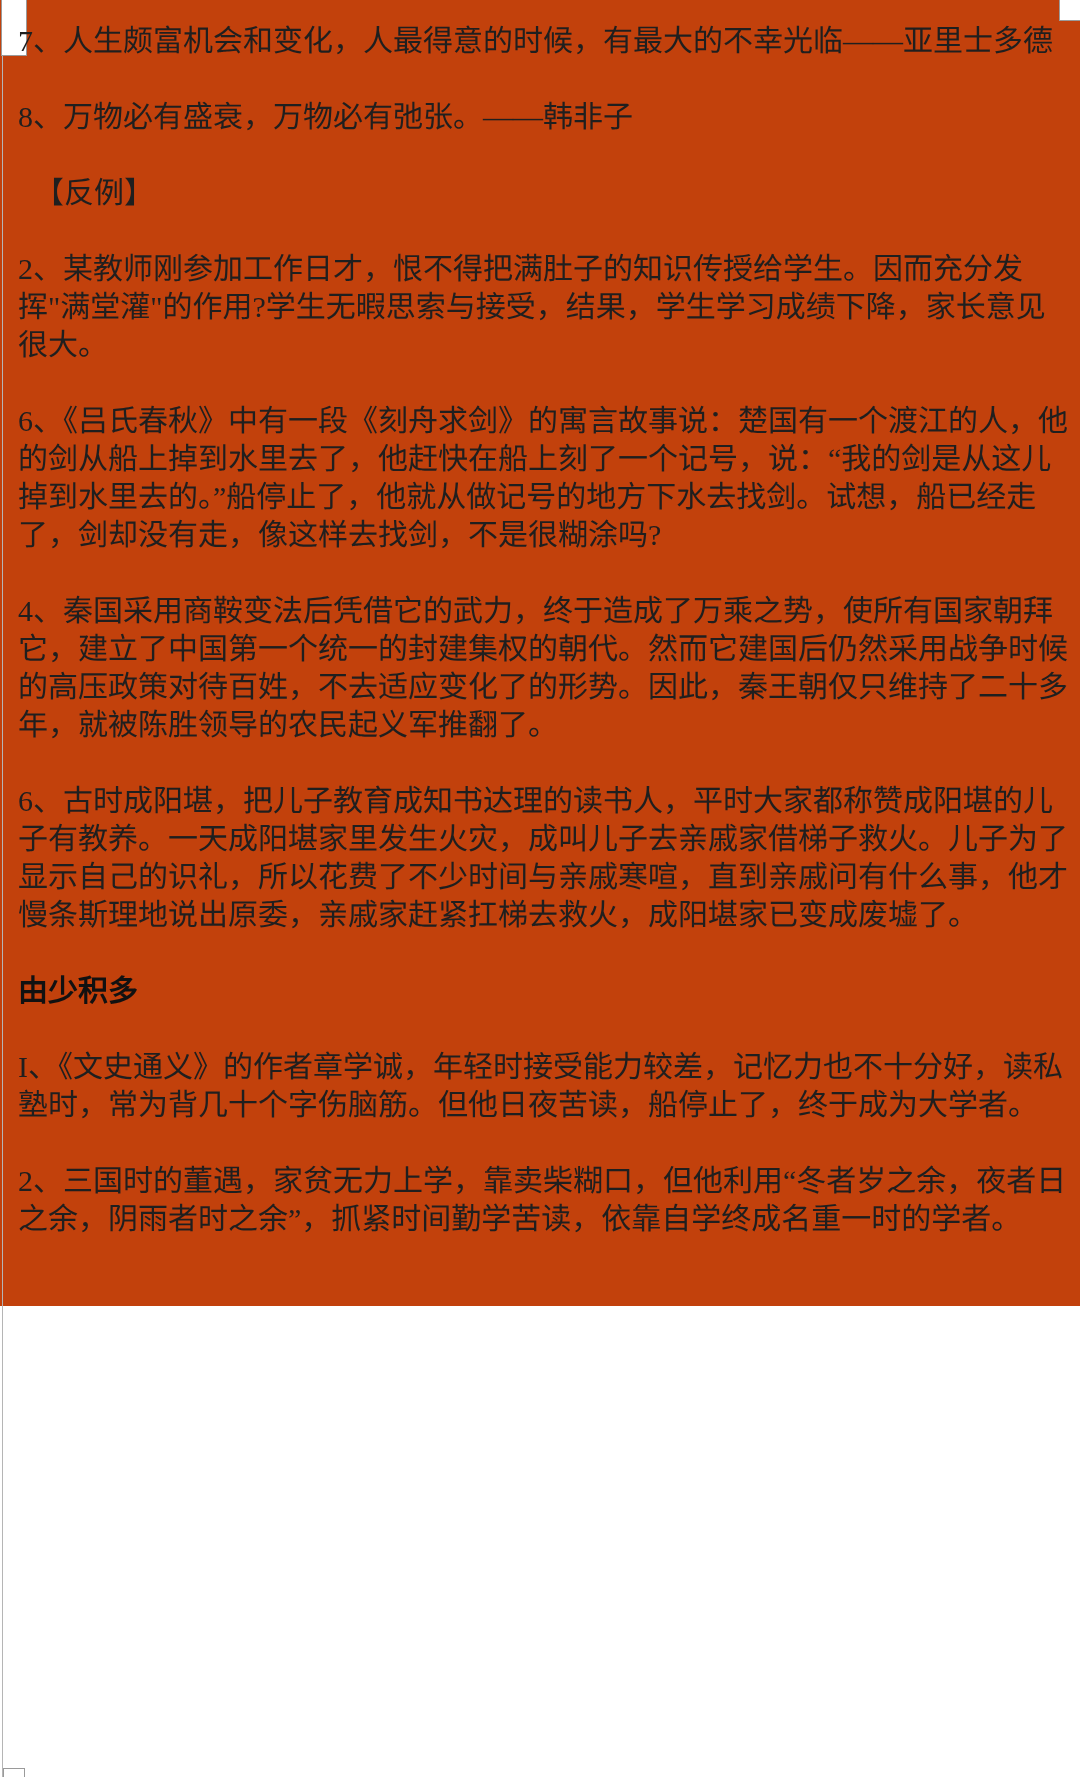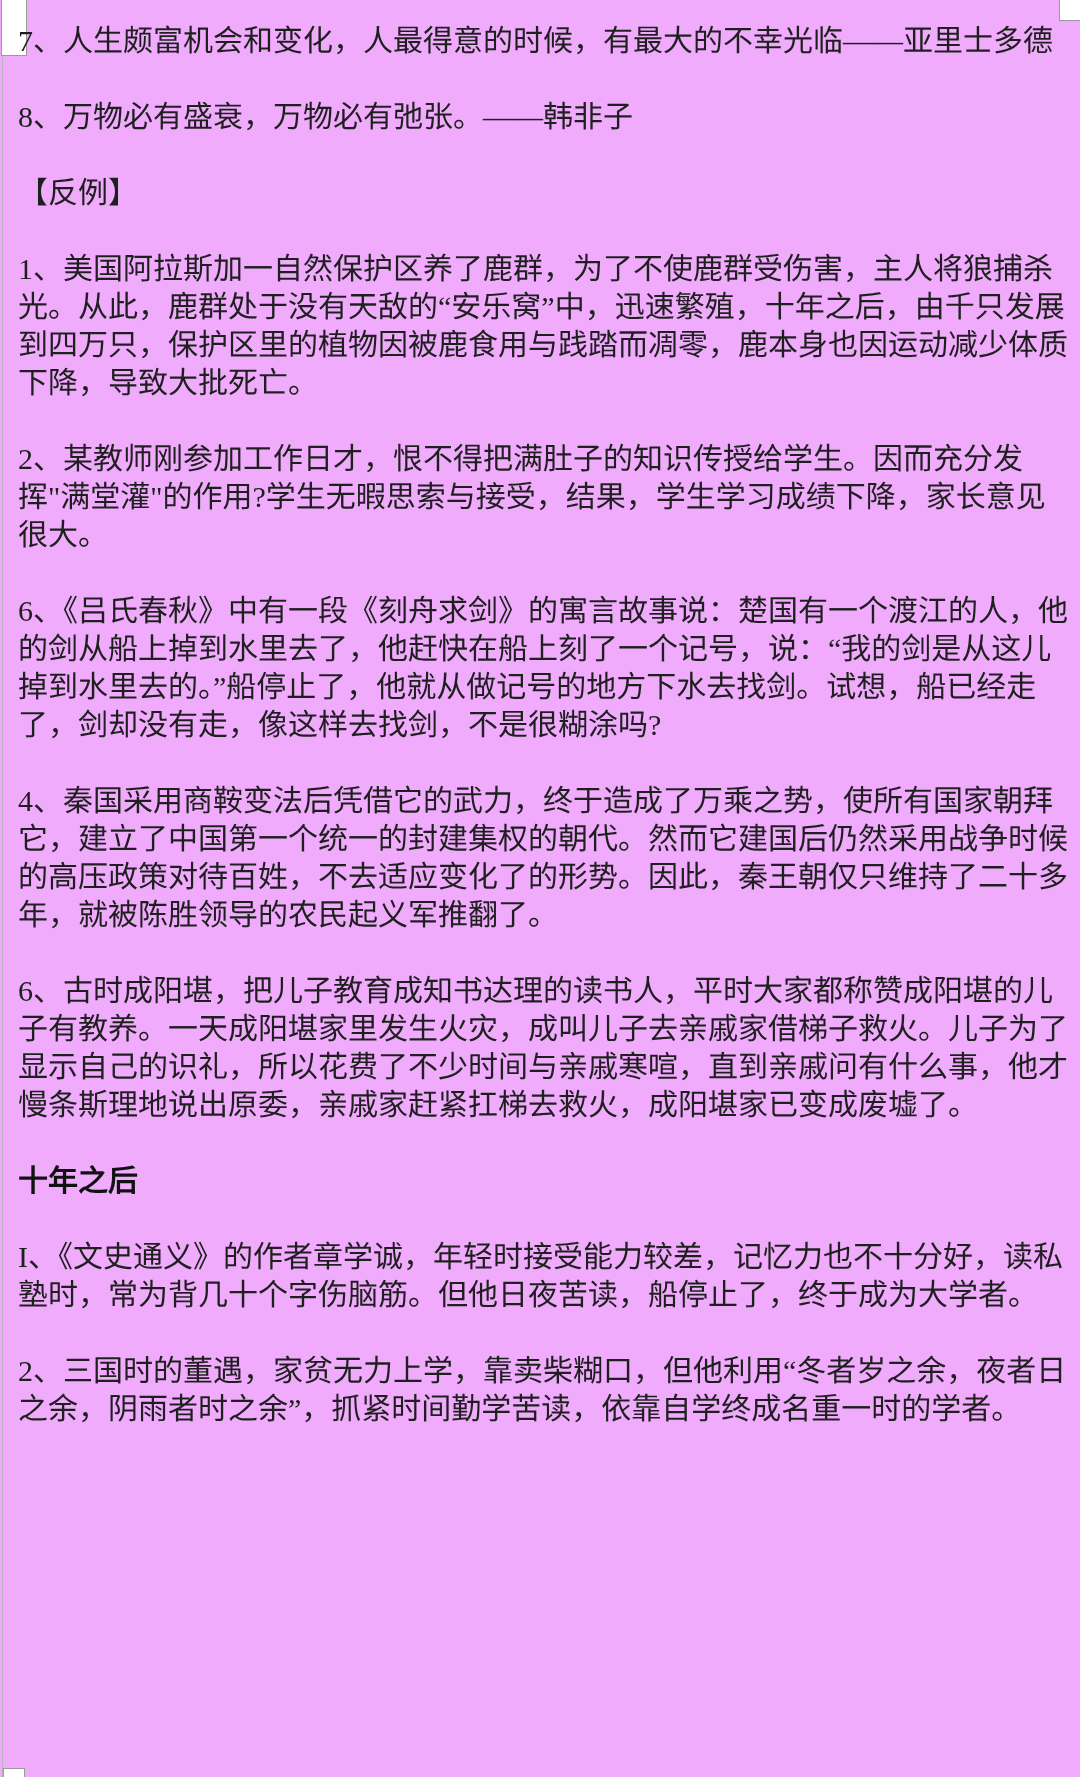--- a/index.html
+++ b/index.html
@@ -8,41 +8,41 @@
     background: #ffffff;
   }
   body {
     width: 1080px;
     height: 1777px;
     overflow: hidden;
   }
   .doc {
     position: relative;
     width: 1080px;
-    height: 1777px;
-    background: #f0abfc;
+    height: 1306px;
+    background: #c2410c;
     font-family: "Liberation Serif", "DejaVu Serif", serif;
     font-size: 30px;
     line-height: 38px;
     color: #1f1f1f;
   }
   .content {
     position: absolute;
     left: 18px;
     top: 22px;
     width: 1052px;
   }
   .para {
     margin: 0 0 38px 0;
     font-weight: 400;
     word-break: break-all;
     text-align: left;
   }
   .bracket-heading {
-    margin: 0 0 38px 0;
+    margin: 0 0 38px 16px;
     font-size: 30px;
     font-weight: 400;
   }
   .section-number {
     margin: 0 0 38px 0;
     font-family: "Liberation Sans", "DejaVu Sans", sans-serif;
     font-size: 31px;
     font-weight: 400;
     color: #222222;
   }
@@ -81,27 +81,26 @@
   <div class="artifact box-tr"></div>
   <div class="artifact box-bl"></div>
 
   <div class="content">
 
     <p class="para">7、人生颇富机会和变化，人最得意的时候，有最大的不幸光临——亚里士多德</p>
     <p class="para">8、万物必有盛衰，万物必有弛张。——韩非子</p>
 
     <h2 class="bracket-heading">【反例】</h2>
 
-    <p class="para">1、美国阿拉斯加一自然保护区养了鹿群，为了不使鹿群受伤害，主人将狼捕杀光。从此，鹿群处于没有天敌的“安乐窝”中，迅速繁殖，十年之后，由千只发展到四万只，保护区里的植物因被鹿食用与践踏而凋零，鹿本身也因运动减少体质下降，导致大批死亡。</p>
     <p class="para">2、某教师刚参加工作日才，恨不得把满肚子的知识传授给学生。因而充分发挥"满堂灌"的作用?学生无暇思索与接受，结果，学生学习成绩下降，家长意见很大。</p>
     <p class="para">6、《吕氏春秋》中有一段《刻舟求剑》的寓言故事说：楚国有一个渡江的人，他的剑从船上掉到水里去了，他赶快在船上刻了一个记号，说：“我的剑是从这儿掉到水里去的。”船停止了，他就从做记号的地方下水去找剑。试想，船已经走了，剑却没有走，像这样去找剑，不是很糊涂吗?</p>
     <p class="para">4、秦国采用商鞍变法后凭借它的武力，终于造成了万乘之势，使所有国家朝拜它，建立了中国第一个统一的封建集权的朝代。然而它建国后仍然采用战争时候的高压政策对待百姓，不去适应变化了的形势。因此，秦王朝仅只维持了二十多年，就被陈胜领导的农民起义军推翻了。</p>
     <p class="para">6、古时成阳堪，把儿子教育成知书达理的读书人，平时大家都称赞成阳堪的儿子有教养。一天成阳堪家里发生火灾，成叫儿子去亲戚家借梯子救火。儿子为了显示自己的识礼，所以花费了不少时间与亲戚寒喧，直到亲戚问有什么事，他才慢条斯理地说出原委，亲戚家赶紧扛梯去救火，成阳堪家已变成废墟了。</p>
 
 
-    <h1 class="bold-heading">十年之后</h1>
+    <h1 class="bold-heading">由少积多</h1>
 
 
     <p class="para">I、《文史通义》的作者章学诚，年轻时接受能力较差，记忆力也不十分好，读私塾时，常为背几十个字伤脑筋。但他日夜苦读，船停止了，终于成为大学者。</p>
     <p class="para">2、三国时的董遇，家贫无力上学，靠卖柴糊口，但他利用“冬者岁之余，夜者日之余，阴雨者时之余”，抓紧时间勤学苦读，依靠自学终成名重一时的学者。</p>
 
   </div>
 </div>
 
 </body></html>

